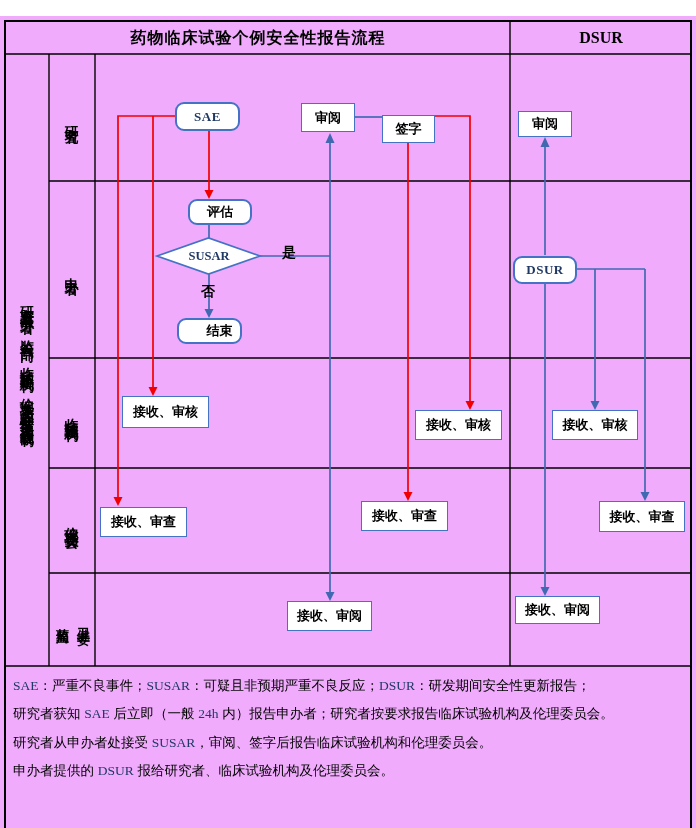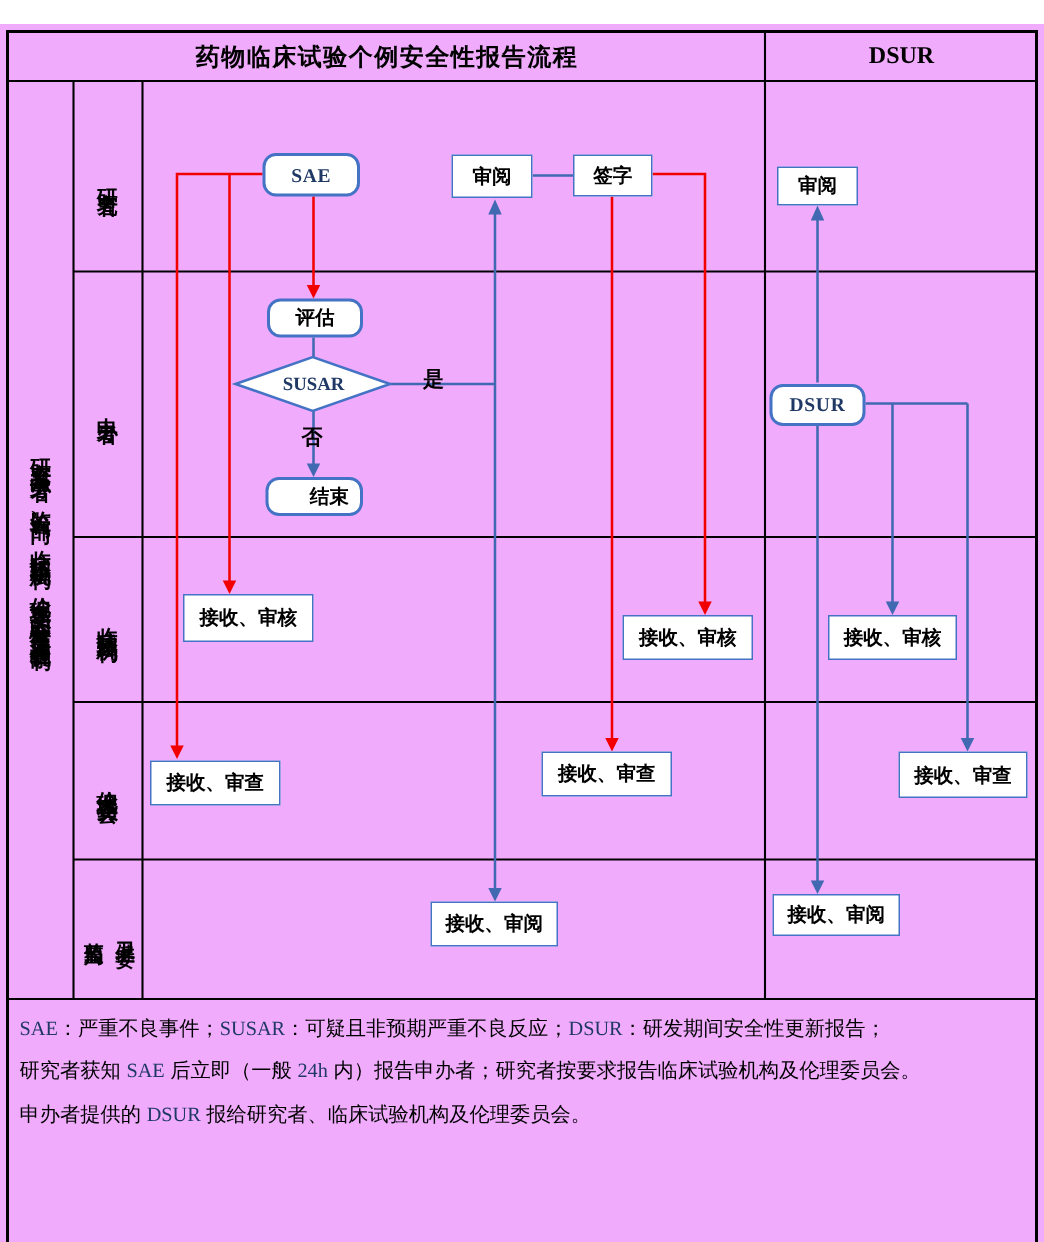--- a/index.html
+++ b/index.html
@@ -108,36 +108,37 @@
 
   <div class="vtext lane-label" style="left:49px;top:38px;width:46px;height:127px;">研究者</div>
   <div class="vtext lane-label" style="left:49px;top:165px;width:46px;height:177px;">申办者</div>
   <div class="vtext lane-label" style="left:49px;top:342px;width:46px;height:110px;">临床试验机构</div>
   <div class="vtext lane-label" style="left:49px;top:452px;width:46px;height:105px;">伦理委员会</div>
   <div class="vtext lane-label" style="left:51px;top:557px;width:22px;height:93px;font-size:13px;">药监局</div>
   <div class="vtext lane-label" style="left:72px;top:557px;width:22px;height:93px;font-size:13px;">卫健委</div>
 
   <div class="node rounded latin" style="left:175px;top:86px;width:65px;height:29px;">SAE</div>
   <div class="node" style="left:301px;top:87px;width:54px;height:29px;">审阅</div>
-  <div class="node" style="left:382px;top:87px;width:53px;height:28px;">签字</div>
-  <div class="node rounded" style="left:178px;top:183px;width:64px;height:26px;">评估</div>
+  <div class="node" style="left:382px;top:99px;width:53px;height:28px;">签字</div>
+  <div class="node rounded" style="left:188px;top:183px;width:64px;height:26px;">评估</div>
   <div class="susar-txt" style="left:167px;top:230px;width:84px;height:20px;">SUSAR</div>
   <div class="floatlbl" style="left:282px;top:229px;">是</div>
   <div class="floatlbl" style="left:201px;top:268px;">否</div>
   <div class="node rounded" style="left:177px;top:302px;width:65px;height:26px;padding-left:20px;">结束</div>
   <div class="node" style="left:122px;top:380px;width:87px;height:32px;">接收、审核</div>
   <div class="node" style="left:415px;top:394px;width:87px;height:30px;">接收、审核</div>
   <div class="node" style="left:100px;top:491px;width:87px;height:30px;">接收、审查</div>
   <div class="node" style="left:361px;top:485px;width:87px;height:30px;">接收、审查</div>
   <div class="node" style="left:287px;top:585px;width:85px;height:30px;">接收、审阅</div>
 
   <div class="node" style="left:518px;top:95px;width:54px;height:26px;">审阅</div>
   <div class="node rounded latin" style="left:513px;top:240px;width:64px;height:28px;">DSUR</div>
   <div class="node" style="left:552px;top:394px;width:86px;height:30px;">接收、审核</div>
   <div class="node" style="left:599px;top:485px;width:86px;height:31px;">接收、审查</div>
   <div class="node" style="left:515px;top:580px;width:85px;height:28px;">接收、审阅</div>
 
   <div id="notes">
       <p><span class="hl">SAE</span><span>：严重不良事件；</span><span class="hl">SUSAR</span><span>：可疑且非预期严重不良反应；</span><span class="hl">DSUR</span><span>：研发期间安全性更新报告；</span></p>
       <p><span>研究者获知 </span><span class="hl">SAE</span><span> 后立即（一般 </span><span class="hl">24h</span><span> 内）报告申办者；研究者按要求报告临床试验机构及伦理委员会。</span></p>
+      <p><span>研究者从申办者处接受 </span><span class="hl">SUSAR</span><span>，审阅、签字后报告临床试验机构和伦理委员会。</span></p>
       <p><span>申办者提供的 </span><span class="hl">DSUR</span><span> 报给研究者、临床试验机构及伦理委员会。</span></p>
     </div>
 </div>
 
 </body></html>

